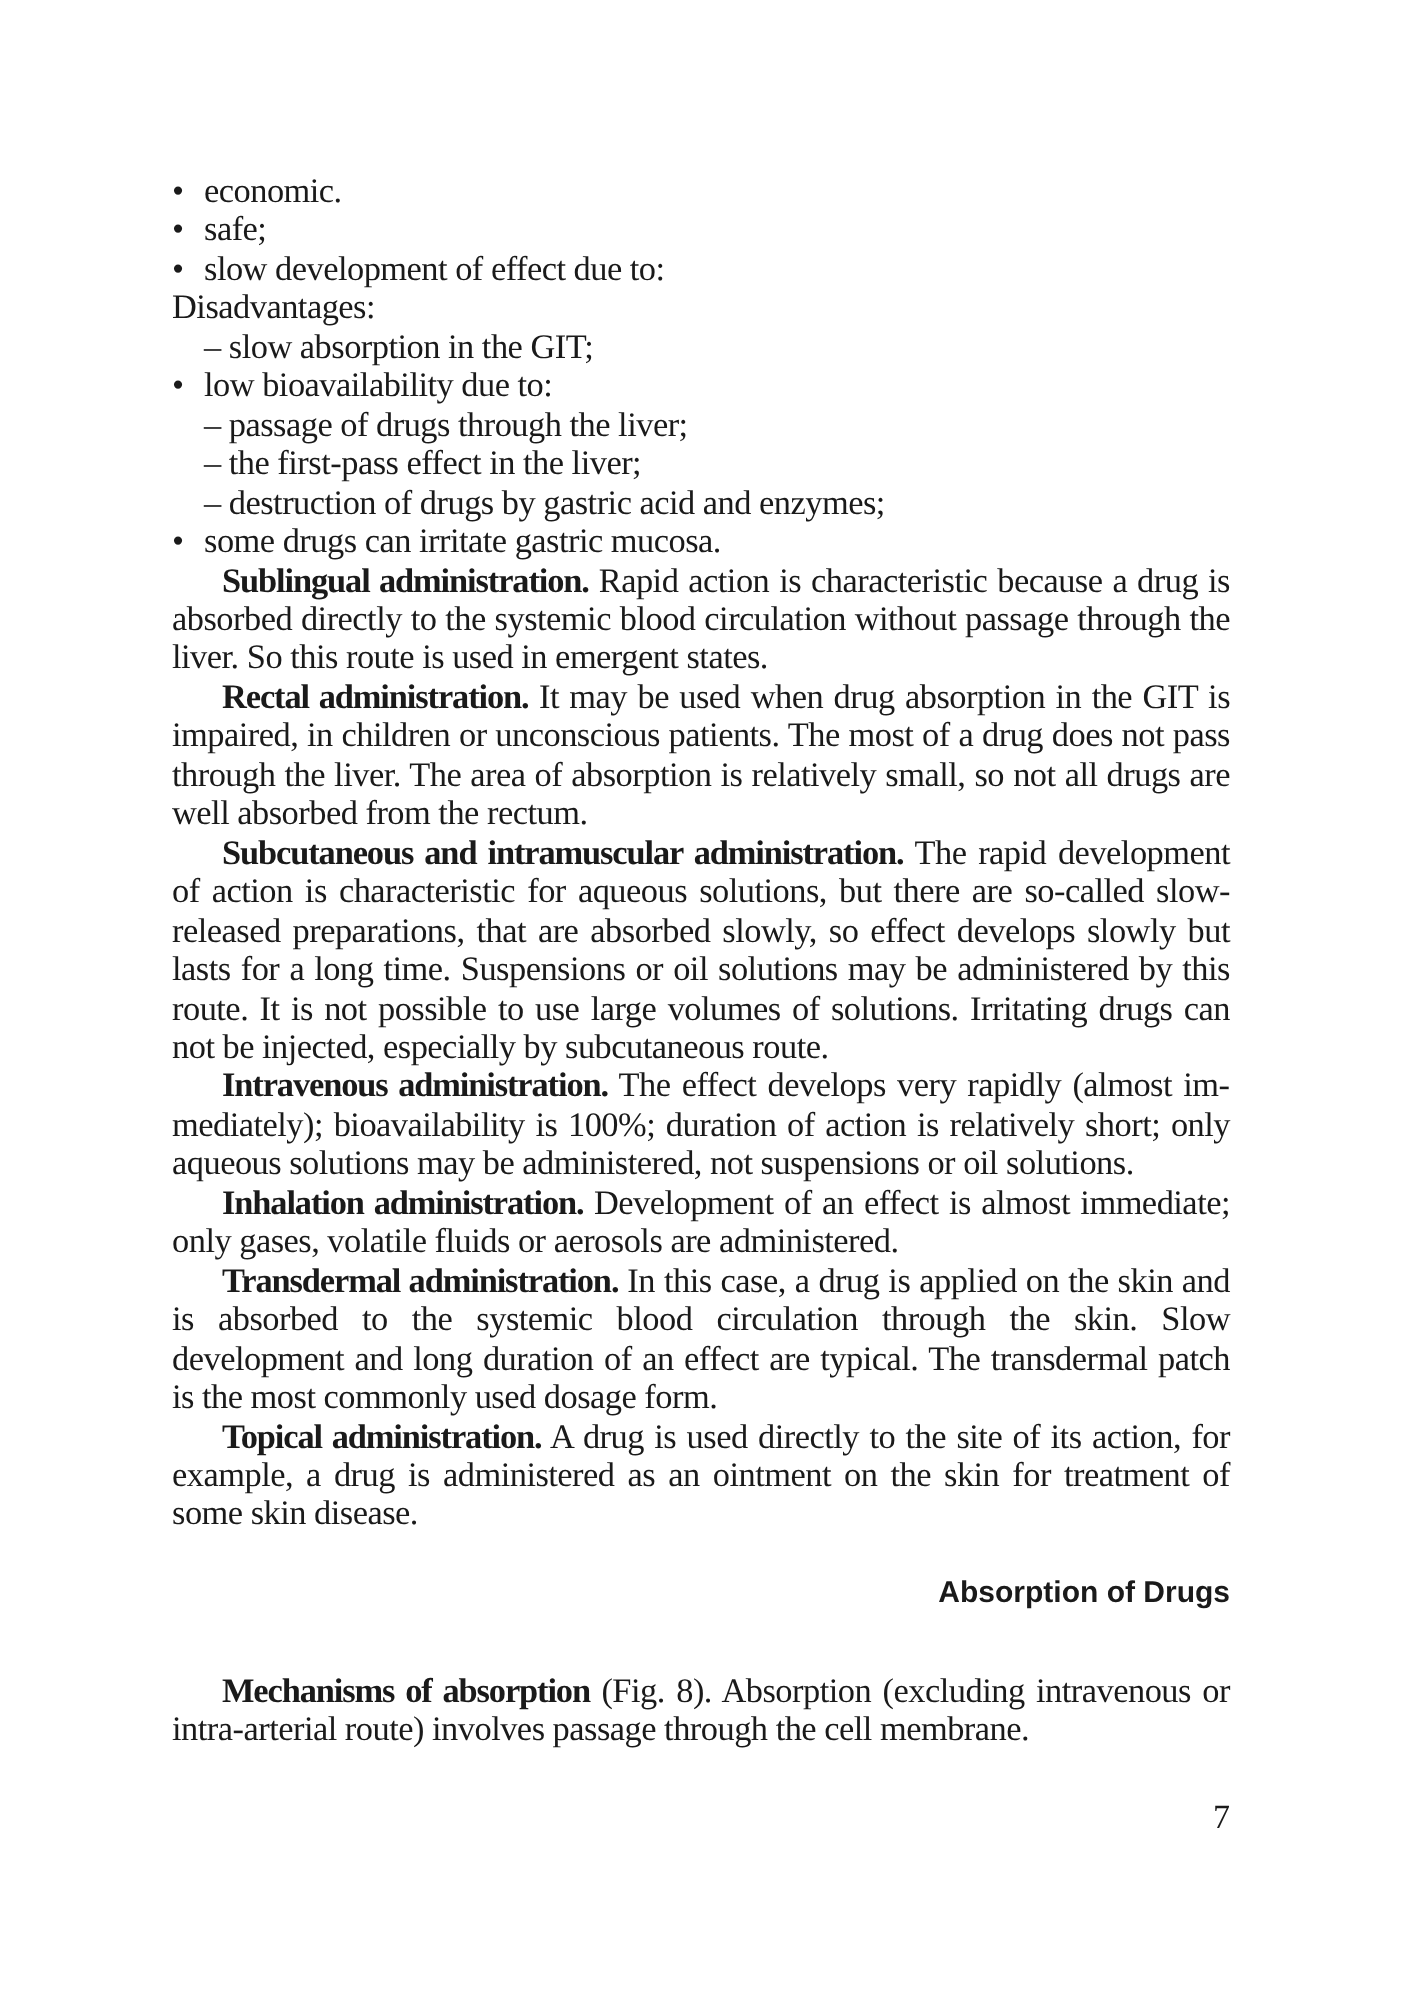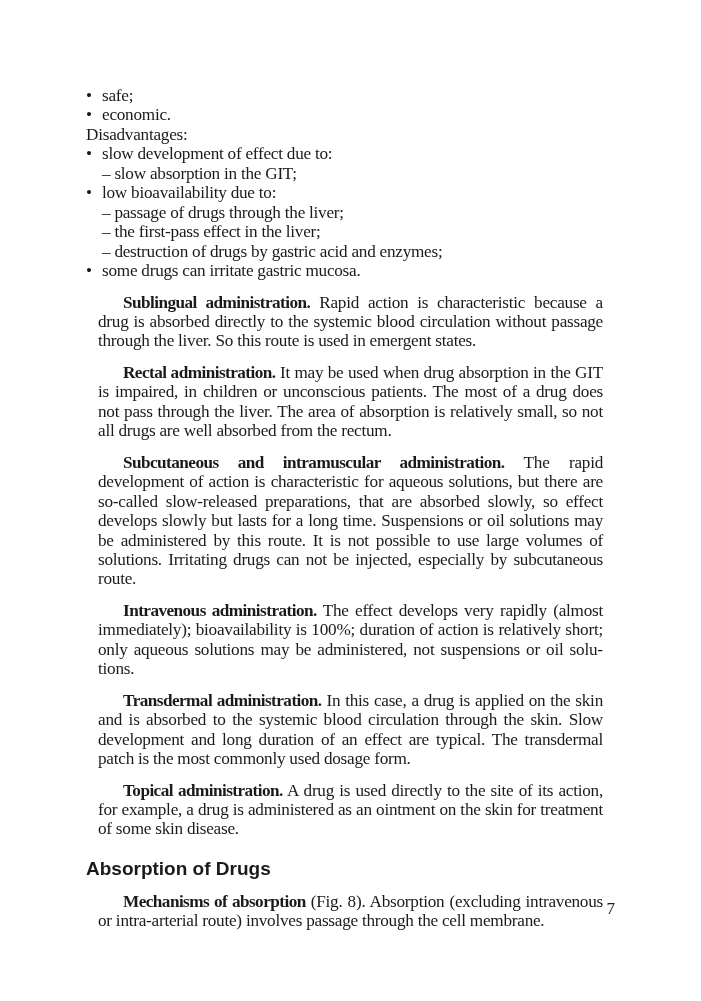--- a/index.html
+++ b/index.html
@@ -20,60 +20,60 @@
       font-size: 17.2px;
       line-height: 19.45px;
       letter-spacing: -0.25px;
     }
     .line { white-space: nowrap; }
     .bullet-item { padding-left: 0; }
     .bullet-item .mark { display: inline-block; width: 16px; }
     .dash-item { padding-left: 16px; }
     .plain-indent { padding-left: 0; }
     p.par {
-      margin: 12px;
+      margin: 0;
       text-indent: 25px;
       text-align: justify;
       text-align-last: left;
       hyphens: manual;
     }
     p.par b { font-weight: bold; letter-spacing: -0.55px; }
     h2.section-title {
       font-family: "Liberation Sans", "DejaVu Sans", sans-serif;
       font-weight: bold;
-      font-size: 19px;
-      text-align: left;
-      margin: 19px 0 2px 0;
+      font-size: 15px;
+      text-align: right;
+      margin: 19px 0 28px 0;
       line-height: 22px;
       letter-spacing: 0;
     }
     .page-number {
       position: absolute;
       right: 86px;
       top: 899px;
       font-size: 17px;
     }
   </style>
 </head>
 <body>
 
 <div class="page">
 
   <div class="line bullet-item">
+    <span class="mark">•</span><span>economic.</span>
+  </div>
+  <div class="line bullet-item">
     <span class="mark">•</span><span>safe;</span>
   </div>
-  <div class="line bullet-item">
-    <span class="mark">•</span><span>economic.</span>
-  </div>
-
-  <div class="line plain-indent">Disadvantages:</div>
 
   <div class="line bullet-item">
     <span class="mark">•</span><span>slow development of effect due to:</span>
   </div>
+
+  <div class="line plain-indent">Disadvantages:</div>
   <div class="line dash-item">– slow absorption in the GIT;</div>
   <div class="line bullet-item">
     <span class="mark">•</span><span>low bioavailability due to:</span>
   </div>
 
   <div class="line dash-item">– passage of drugs through the liver;</div>
   <div class="line dash-item">– the first-pass effect in the liver;</div>
   <div class="line dash-item">– destruction of drugs by gastric acid and enzymes;</div>
 
   <div class="line bullet-item">
@@ -81,20 +81,21 @@
   </div>
 
   <p class="par"><b>Sublingual administration.</b><span> Rapid action is characteristic because a drug is absorbed directly to the systemic blood circulation without passage through the liver. So this route is used in emergent states.</span></p>
 
   <p class="par"><b>Rectal administration.</b><span> It may be used when drug absorption in the GIT is impaired, in children or unconscious patients. The most of a drug does not pass through the liver. The area of absorption is relatively small, so not all drugs are well absorbed from the rectum.</span></p>
 
   <p class="par"><b>Subcutaneous and intramuscular administration.</b><span> The rapid development of action is characteristic for aqueous solutions, but there are so-called slow-released preparations, that are absorbed slowly, so effect develops slowly but lasts for a long time. Suspensions or oil solutions may be admin­istered by this route. It is not possible to use large volumes of solutions. Irritating drugs can not be injected, especially by subcutaneous route.</span></p>
 
   <p class="par"><b>Intravenous administration.</b><span> The effect develops very rapidly (almost im­mediately); bioavailability is 100%; duration of action is relatively short; only aqueous solutions may be administered, not suspensions or oil solu­tions.</span></p>
 
+  <p class="par"><b>Inhalation administration.</b><span> Development of an effect is almost immedi­ate; only gases, volatile fluids or aerosols are administered.</span></p>
 
   <p class="par"><b>Transdermal administration.</b><span> In this case, a drug is applied on the skin and is absorbed to the systemic blood circulation through the skin. Slow development and long duration of an effect are typical. The transdermal patch is the most commonly used dosage form.</span></p>
 
   <p class="par"><b>Topical administration.</b><span> A drug is used directly to the site of its action, for example, a drug is administered as an ointment on the skin for treat­ment of some skin disease.</span></p>
 
   <h2 class="section-title">Absorption of Drugs</h2>
 
   <p class="par"><b>Mechanisms of absorption</b><span> (Fig. 8). Absorption (excluding intravenous or intra-arterial route) involves passage through the cell membrane.</span></p>
 
 </div>

